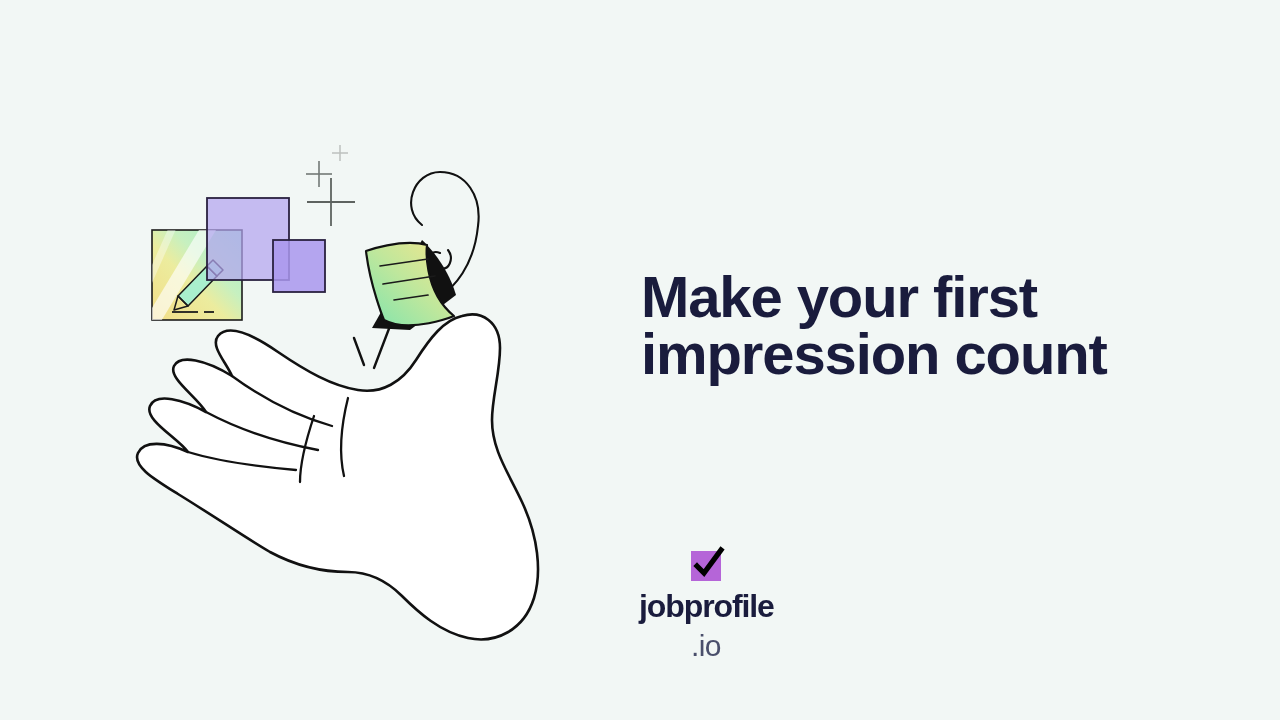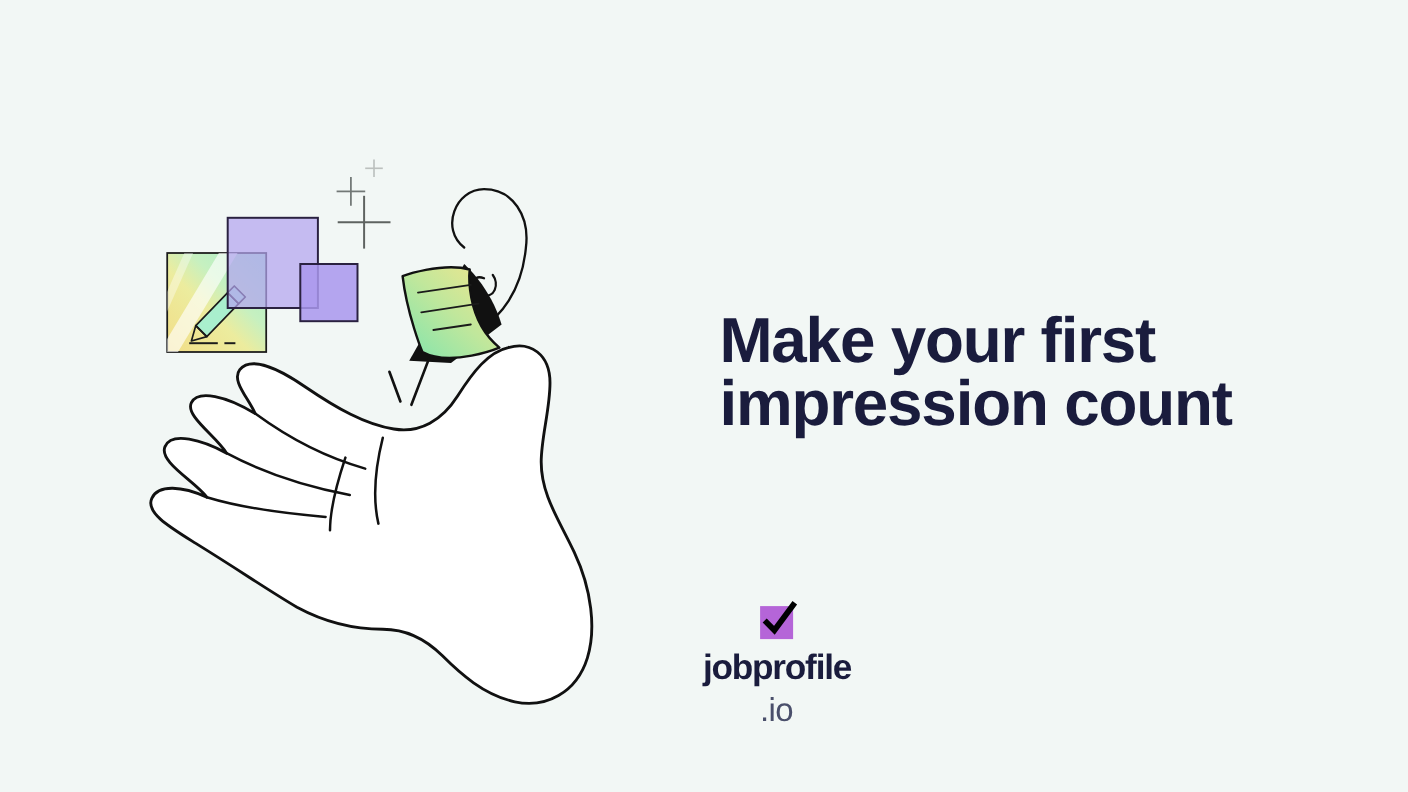--- a/index.html
+++ b/index.html
@@ -35,21 +35,21 @@
   }
 
   
   .content {
     position: absolute;
     left: 641px;
     top: 268px;
     width: 560px;
   }
   .headline {
-    margin: 13px;
+    margin: 0;
     font-family: "Liberation Sans", sans-serif;
     font-size: 58px;
     line-height: 57px;
     font-weight: 700;
     letter-spacing: -1.1px;
     color: #1a1c3d;
     white-space: pre-line;
   }
 
   

